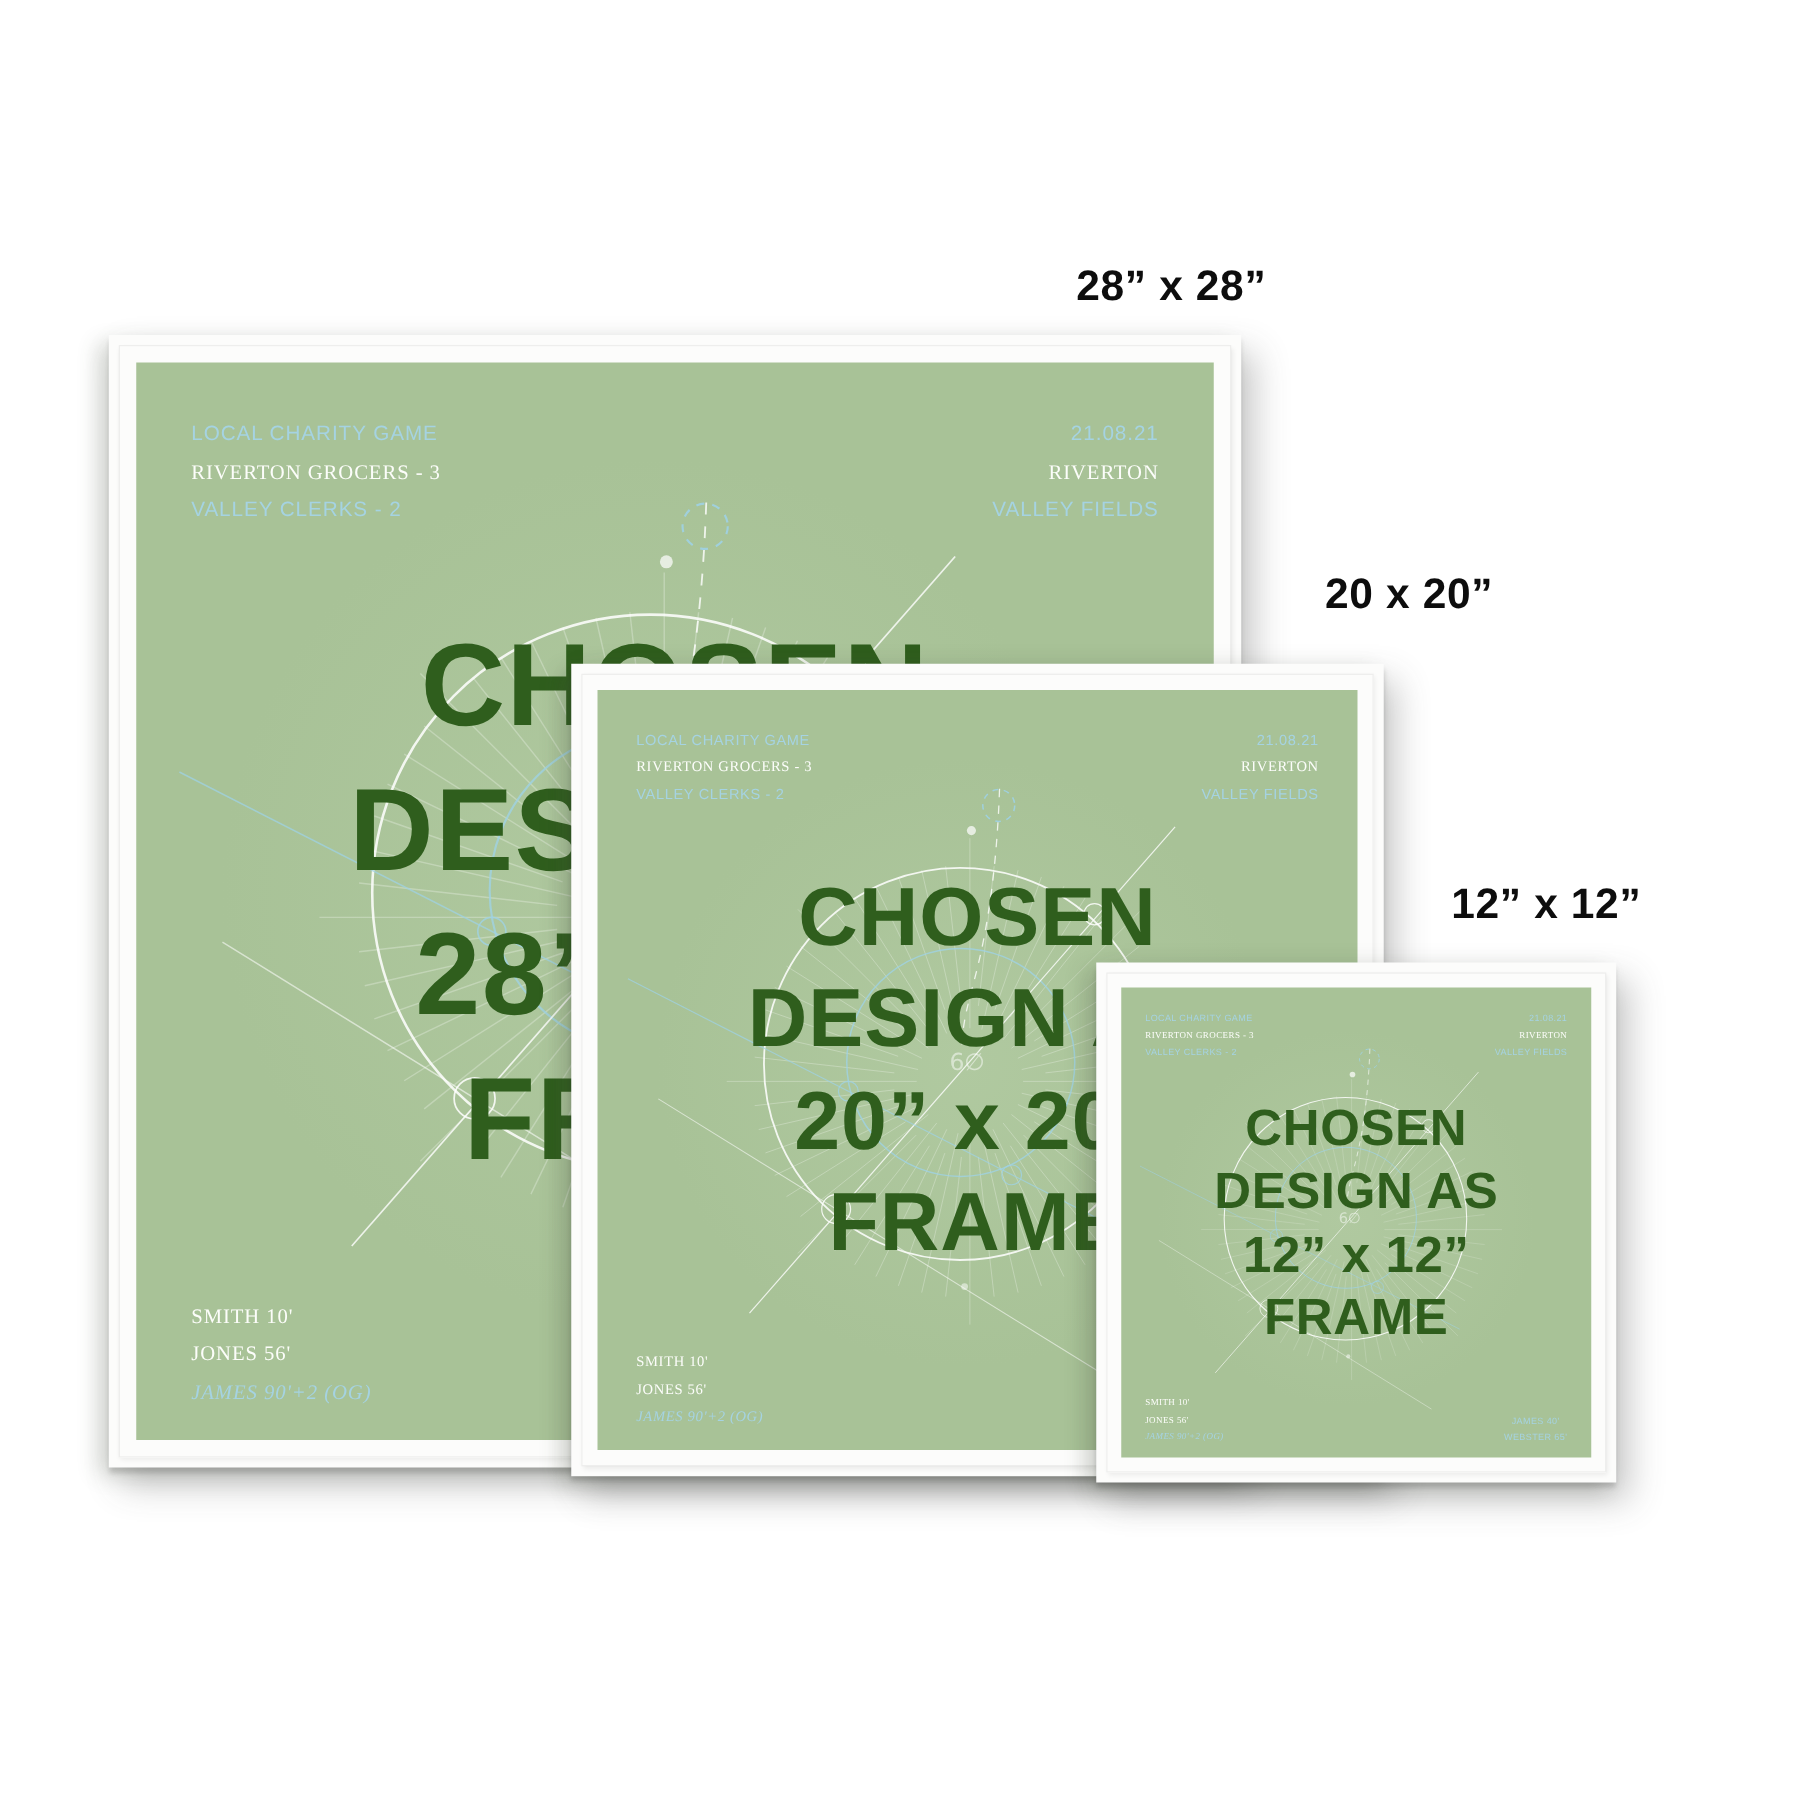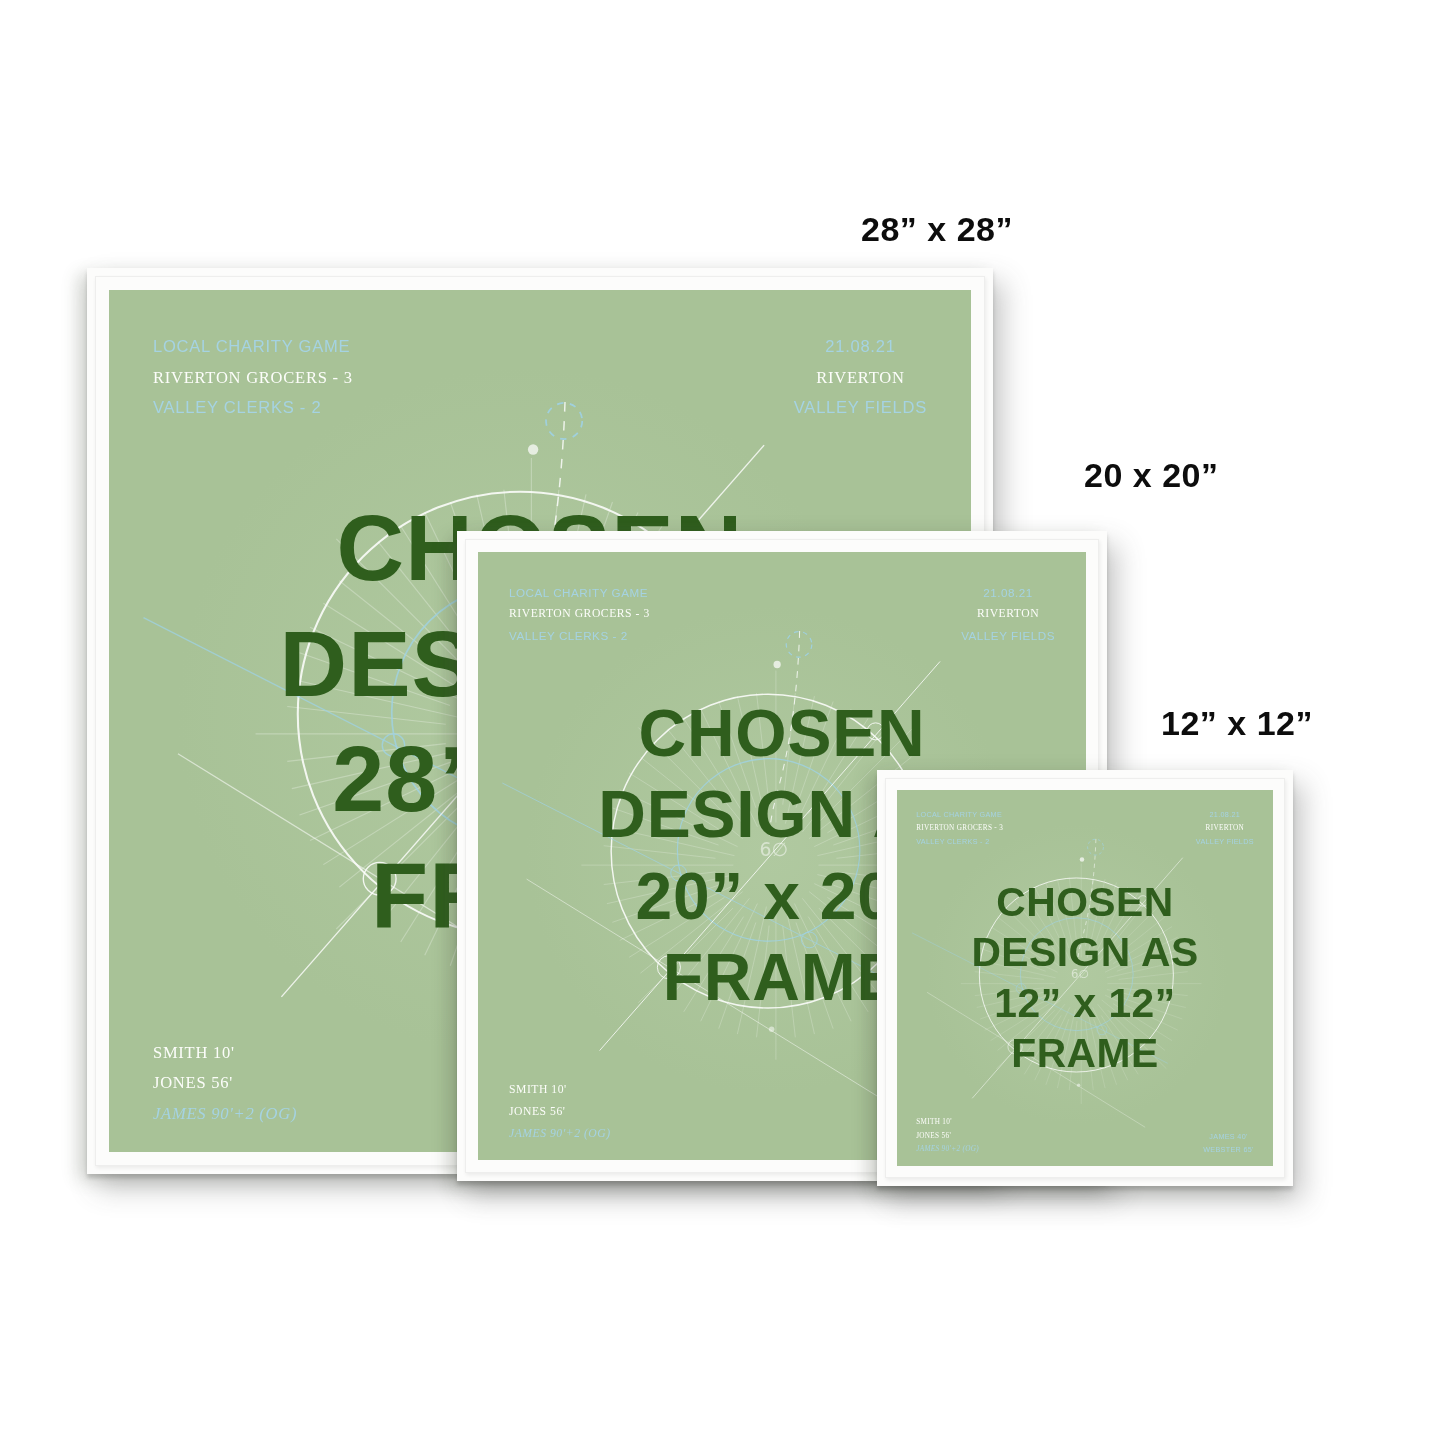--- a/index.html
+++ b/index.html
@@ -30,40 +30,40 @@
   }
   .decor{position:absolute;inset:0;width:100%;height:100%;display:block;}
   
   .corner{
     position:absolute;z-index:5;letter-spacing:.045em;
     font-size:calc(var(--s) * 0.0192);
     line-height:calc(var(--s) * 0.0355);
     font-weight:400;white-space:nowrap;
   }
   .tl{left:5.1%;top:4.9%;}
-  .tr{right:5.1%;top:4.9%;text-align:center;}
+  .tr{right:5.1%;top:4.9%;text-align:right;}
   .bl{left:5.1%;bottom:2.6%;}
   .br{right:5.1%;bottom:2.6%;text-align:center;}
   .c-blue{color:#a5d3e2;}
   .c-white{color:#fcfdfa;font-family:Liberation Serif, serif;}
   .c-italic{font-style:italic;font-family:Liberation Serif, serif;}
   .title{
     position:absolute;left:0;right:0;top:50%;transform:translateY(-50%);
     text-align:center;z-index:5;color:#2f5e1d;font-weight:700;
     font-size:calc(var(--s) * 0.1085);
     line-height:calc(var(--s) * 0.134);
     letter-spacing:.012em;white-space:nowrap;
   }
   
   .size-label{
     position:absolute;z-index:6;font-weight:700;font-size:34px;color:#0d0d0d;
     letter-spacing:.015em;white-space:nowrap;
   }
   .label-28{left:861px;top:210px;}
-  .label-20{left:1084px;top:456px;}
+  .label-20{left:1060px;top:456px;}
   .label-12{left:1161px;top:704px;}
   .hidden-defs{position:absolute;width:0;height:0;overflow:hidden;}
 </style>
 </head>
 <body>
 
 <svg class="hidden-defs" aria-hidden="true">
   <defs>
     <symbol id="decor-sym" viewBox="0 0 100 100">
       <g id="rays" stroke="#ffffff" stroke-width="0.13" opacity="0.27">

